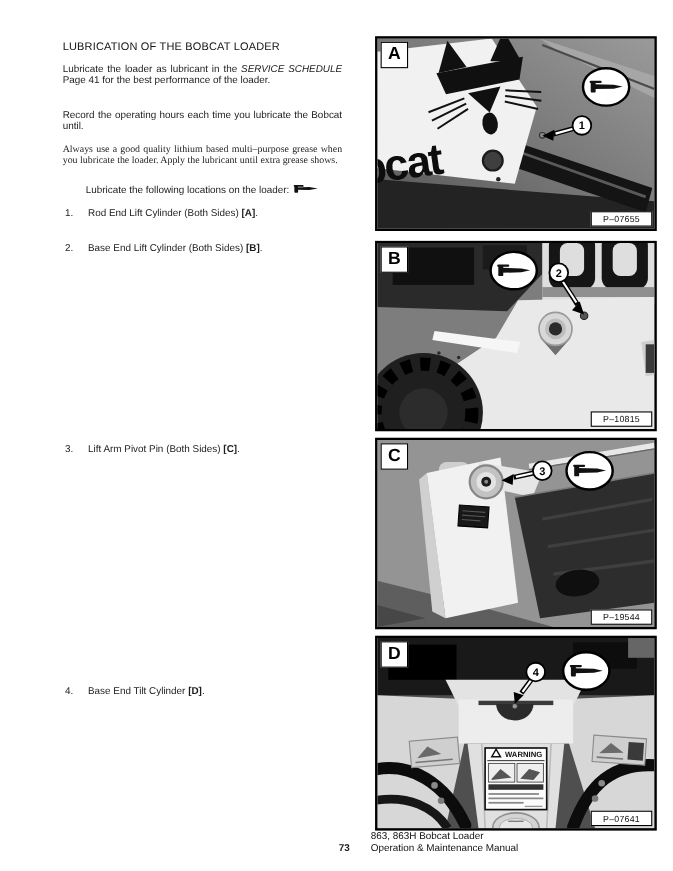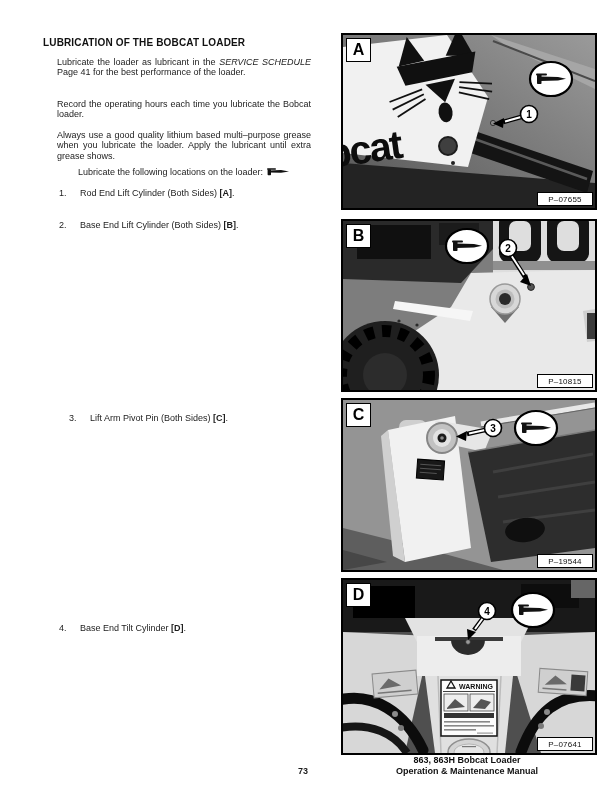--- a/index.html
+++ b/index.html
@@ -3,37 +3,37 @@
 <meta charset="utf-8">
 <style>
   * { margin:0; padding:0; box-sizing:border-box; }
   html,body { background:#fff; }
   .page {
     position:relative; width:612px; height:792px; background:#ffffff;
     font-family:"Liberation Sans", sans-serif; color:#1c1c1c; overflow:hidden;
   }
   
   .heading {
-    position:absolute; left:43px; top:37px; width:260px;
-    font-size:10px; font-weight:bold; letter-spacing:.15px; color:#111;
+    position:absolute; left:57px; top:37px; width:260px;
+    font-size:10px; font-weight:normal; letter-spacing:.15px; color:#111;
   }
   .para {
     position:absolute; left:57px; width:254px;
     font-size:9px; line-height:10.4px; text-align:justify; color:#1c1c1c;
   }
   .para .it { font-style:italic; }
-  #p1 { top:57px; } #p2 { top:99px; } #p3 { top:130px; }
+  #p1 { top:57px; } #p2 { top:99px; } #p3 { top:130px;font-family:Liberation Serif, serif; }
   #p4 { top:167px; text-align:center; white-space:nowrap; }
   .gun-inline { display:inline-block; vertical-align:-1px; margin-left:3px; }
   .li {
     position:absolute; left:59px; width:258px; font-size:9px; line-height:10.4px;
   }
   .li .num { display:inline-block; width:21px; }
   .li b { font-weight:bold; }
-  #li1 { top:188px; } #li2 { top:220px; } #li3 { top:413px;margin-left:10px; } #li4 { top:584px;margin-top:39px; }
+  #li1 { top:188px; } #li2 { top:220px; } #li3 { top:403px; } #li4 { top:584px;margin-top:39px; }
   
   .figure {
     position:absolute; left:341px; width:256px; border:2px solid #000;
     background:#888; overflow:hidden;
   }
   #figA { top:33px;  height:177px; }
   #figB { top:219px; height:173px; }
   #figC { top:398px; height:174px; }
   #figD { top:578px; height:177px; }
   .fig-scene { position:absolute; left:0; top:0; width:100%; height:100%; display:block; }
@@ -44,38 +44,38 @@
     font-size:16px; font-weight:bold; color:#000;
   }
   .fig-caption {
     position:absolute; right:2px; bottom:2px; width:56px; height:14px;
     background:#fff; border:1px solid #000; z-index:3;
     display:flex; align-items:center; justify-content:center;
     font-size:8px; color:#111; letter-spacing:.2px;margin-top:24px;
   }
   
   .page-num {
-    position:absolute; left:288px; top:766px; width:30px; text-align:center;
+    position:absolute; left:288px; top:766px; width:30px; text-align:right;
     font-size:9px; font-weight:bold;
   }
   .footer-right {
-    position:absolute; right:15px; top:755px; width:260px; text-align:center;
-    font-size:9px; font-weight:bold; line-height:10.5px; color:#111;
+    position:absolute; right:15px; top:755px; width:260px; text-align:left;
+    font-size:9px; font-weight:normal; line-height:10.5px; color:#111;
   }
 </style>
 </head>
 <body>
 
 <div class="page">
 
   <h1 class="heading">LUBRICATION OF THE BOBCAT LOADER</h1>
 
   <p class="para" id="p1"><span>Lubricate the loader as lubricant in the </span><span class="it">SERVICE SCHEDULE</span><span> Page 41 for the best performance of the loader.</span></p>
 
-  <p class="para" id="p2">Record the operating hours each time you lubricate the Bobcat loader.</p>
+  <p class="para" id="p2">Record the operating hours each time you lubricate the Bobcat until.</p>
 
   <p class="para" id="p3">Always use a good quality lithium based multi–purpose grease when you lubricate the loader. Apply the lubricant until extra grease shows.</p>
 
   <p class="para" id="p4"><span>Lubricate the following locations on the loader:</span><svg class="gun-inline" width="24" height="9" viewBox="0 0 24 9">
         <g fill="#111">
           <rect x="1" y="1.2" width="9" height="1.6" rx="0.8"></rect>
           <rect x="1.6" y="2.2" width="3.4" height="6" rx="0.7"></rect>
           <polygon points="4,3.4 15,3 23,4.4 15,5.8 4,5.6"></polygon>
         </g>
       </svg></p>

